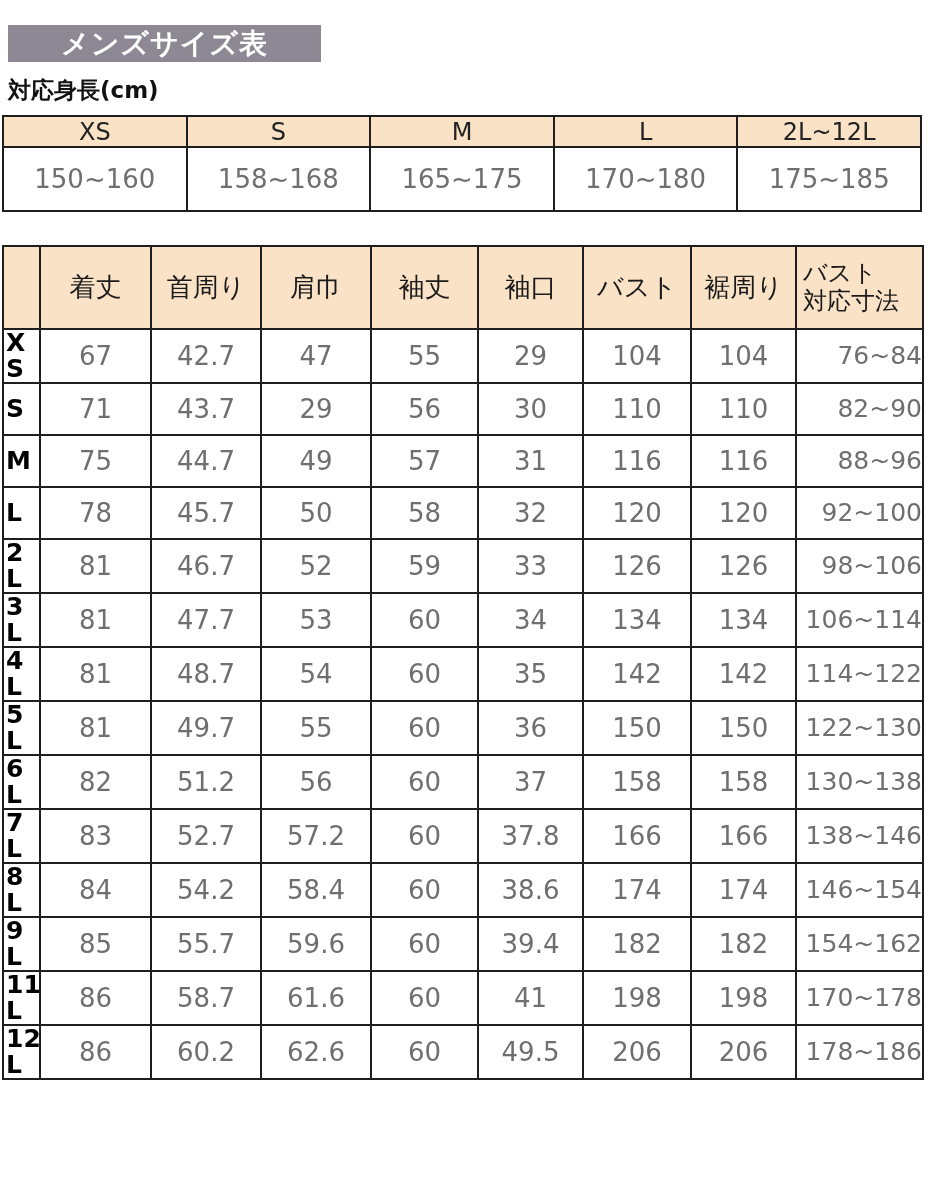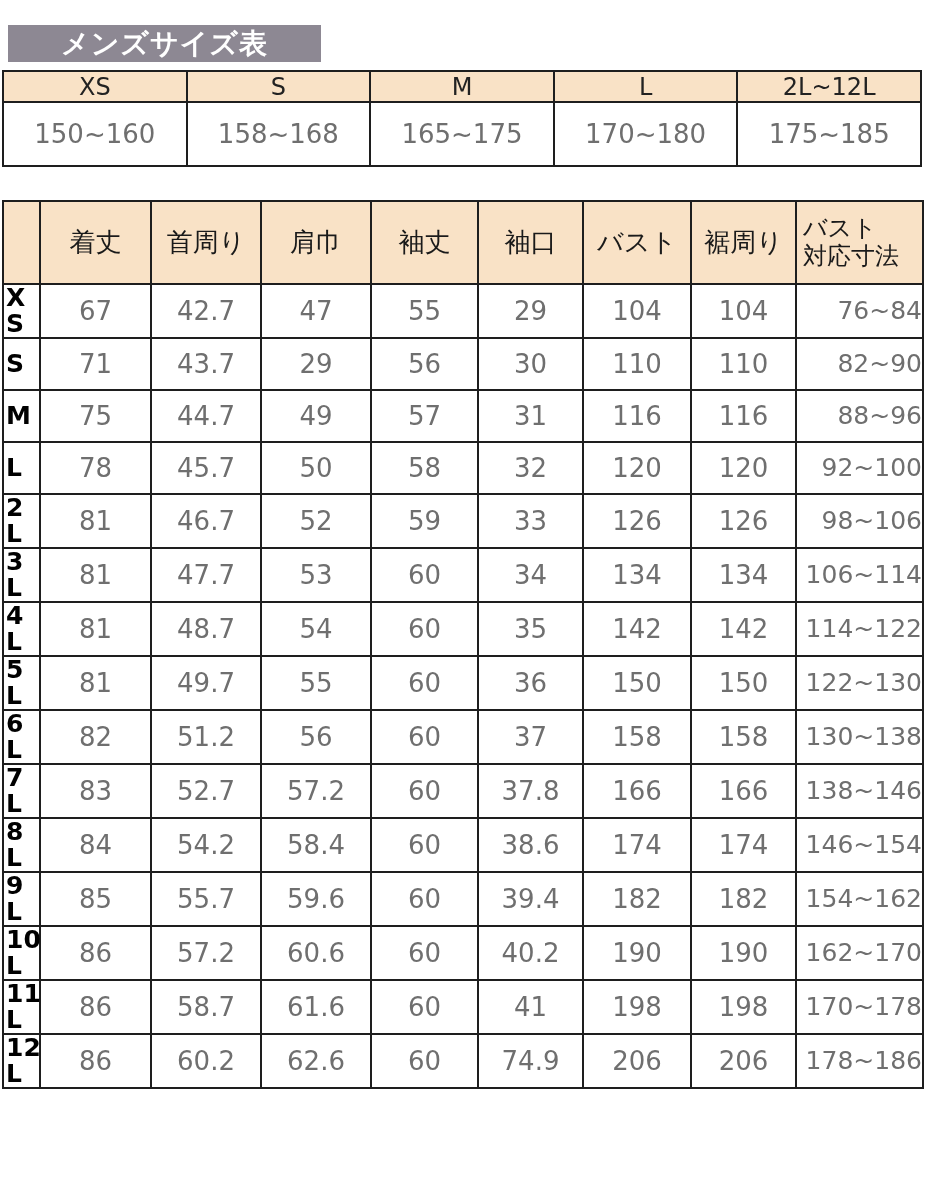--- a/index.html
+++ b/index.html
@@ -104,20 +104,21 @@
   }
   .size-table td.range-cell { font-size: 25px; text-align: right; }
 </style>
 </head>
 <body>
 
 <div class="page">
 
   <div class="title-bar">メンズサイズ表</div>
 
+  <div class="subtitle">対応身長(cm)</div>
 
   <table class="height-table">
     <thead>
       <tr>
           <th>XS</th>
           <th>S</th>
           <th>M</th>
           <th>L</th>
           <th>2L~12L</th>
         </tr>
@@ -295,51 +296,39 @@
           <td>85</td>
           <td>55.7</td>
           <td>59.6</td>
           <td>60</td>
           <td>39.4</td>
           <td>182</td>
           <td>182</td>
           <td class="range-cell">154~162</td>
         </tr>
         <tr>
-          <th class="row-label">10
-L</th>
-          <td>86</td>
-          <td>57.2</td>
-          <td>60.6</td>
-          <td>60</td>
-          <td>40.2</td>
-          <td>190</td>
-          <td>190</td>
-          <td class="range-cell">162~170</td>
-        </tr>
-        <tr>
           <th class="row-label">11
 L</th>
           <td>86</td>
           <td>58.7</td>
           <td>61.6</td>
           <td>60</td>
           <td>41</td>
           <td>198</td>
           <td>198</td>
           <td class="range-cell">170~178</td>
         </tr>
         <tr>
           <th class="row-label">12
 L</th>
           <td>86</td>
           <td>60.2</td>
           <td>62.6</td>
           <td>60</td>
-          <td>74.9</td>
+          <td>49.5</td>
           <td>206</td>
           <td>206</td>
           <td class="range-cell">178~186</td>
         </tr>
       </tbody>
   </table>
 
 </div>
 
 </body></html>

